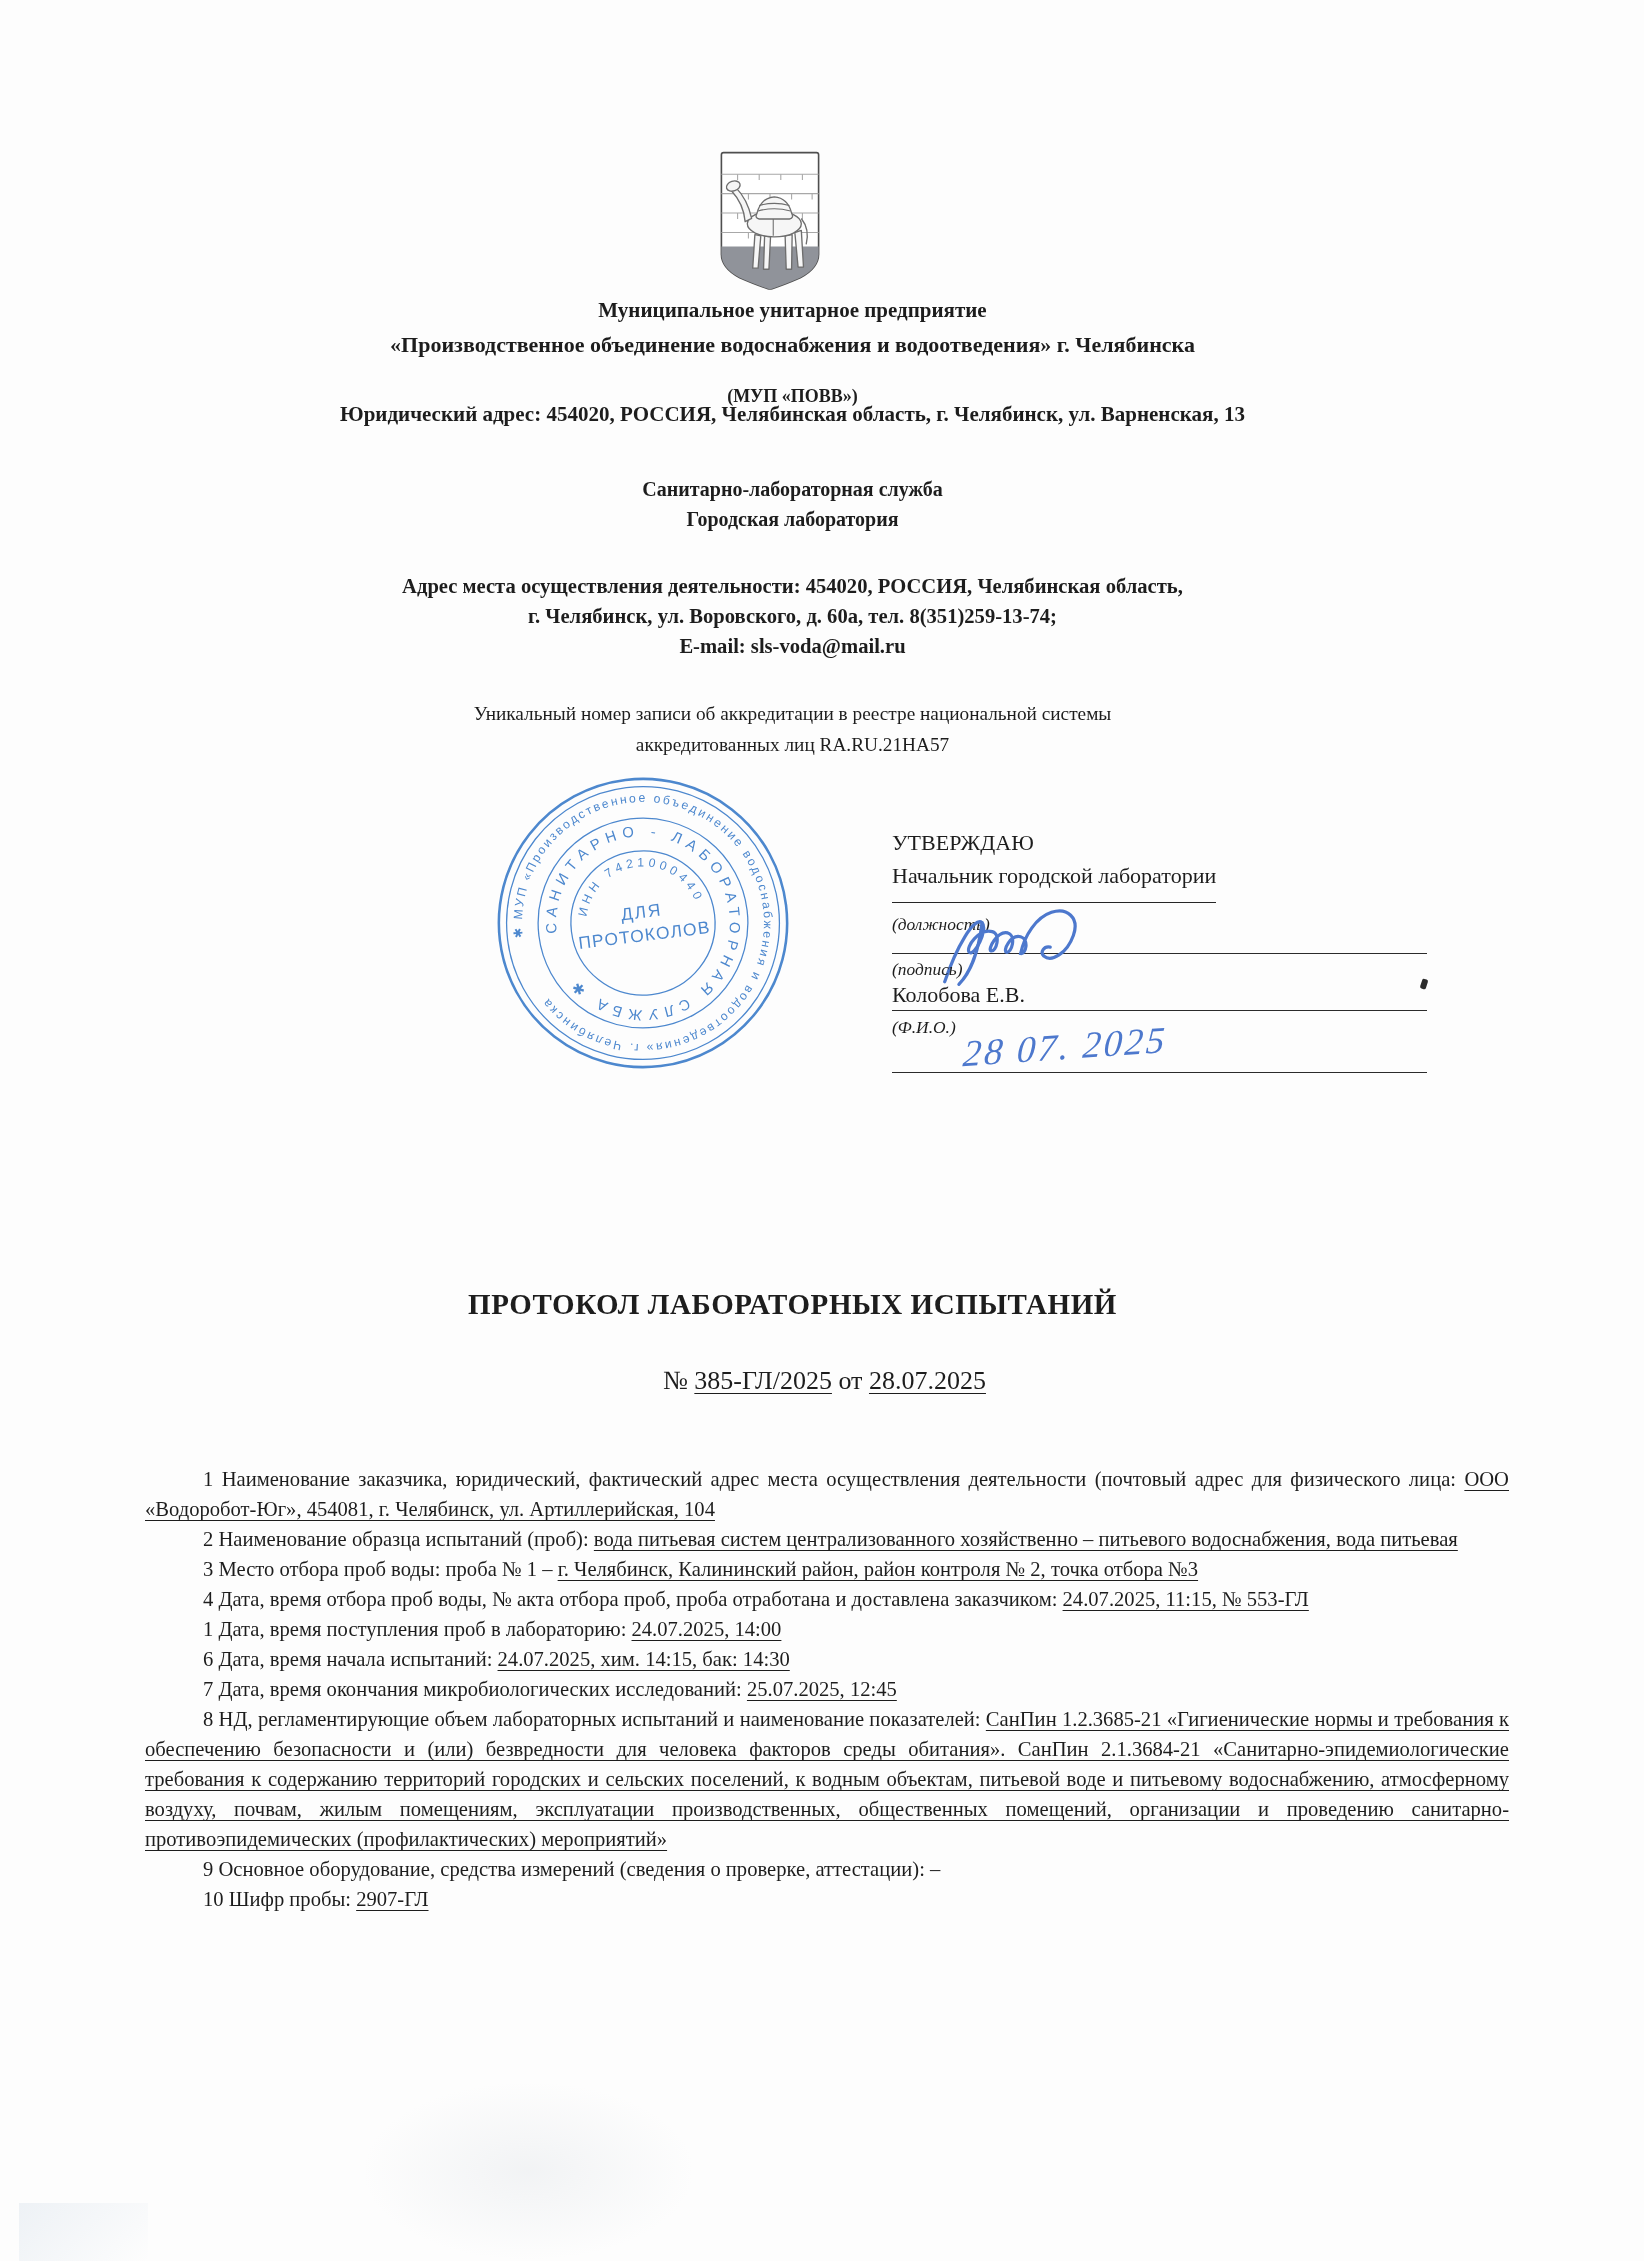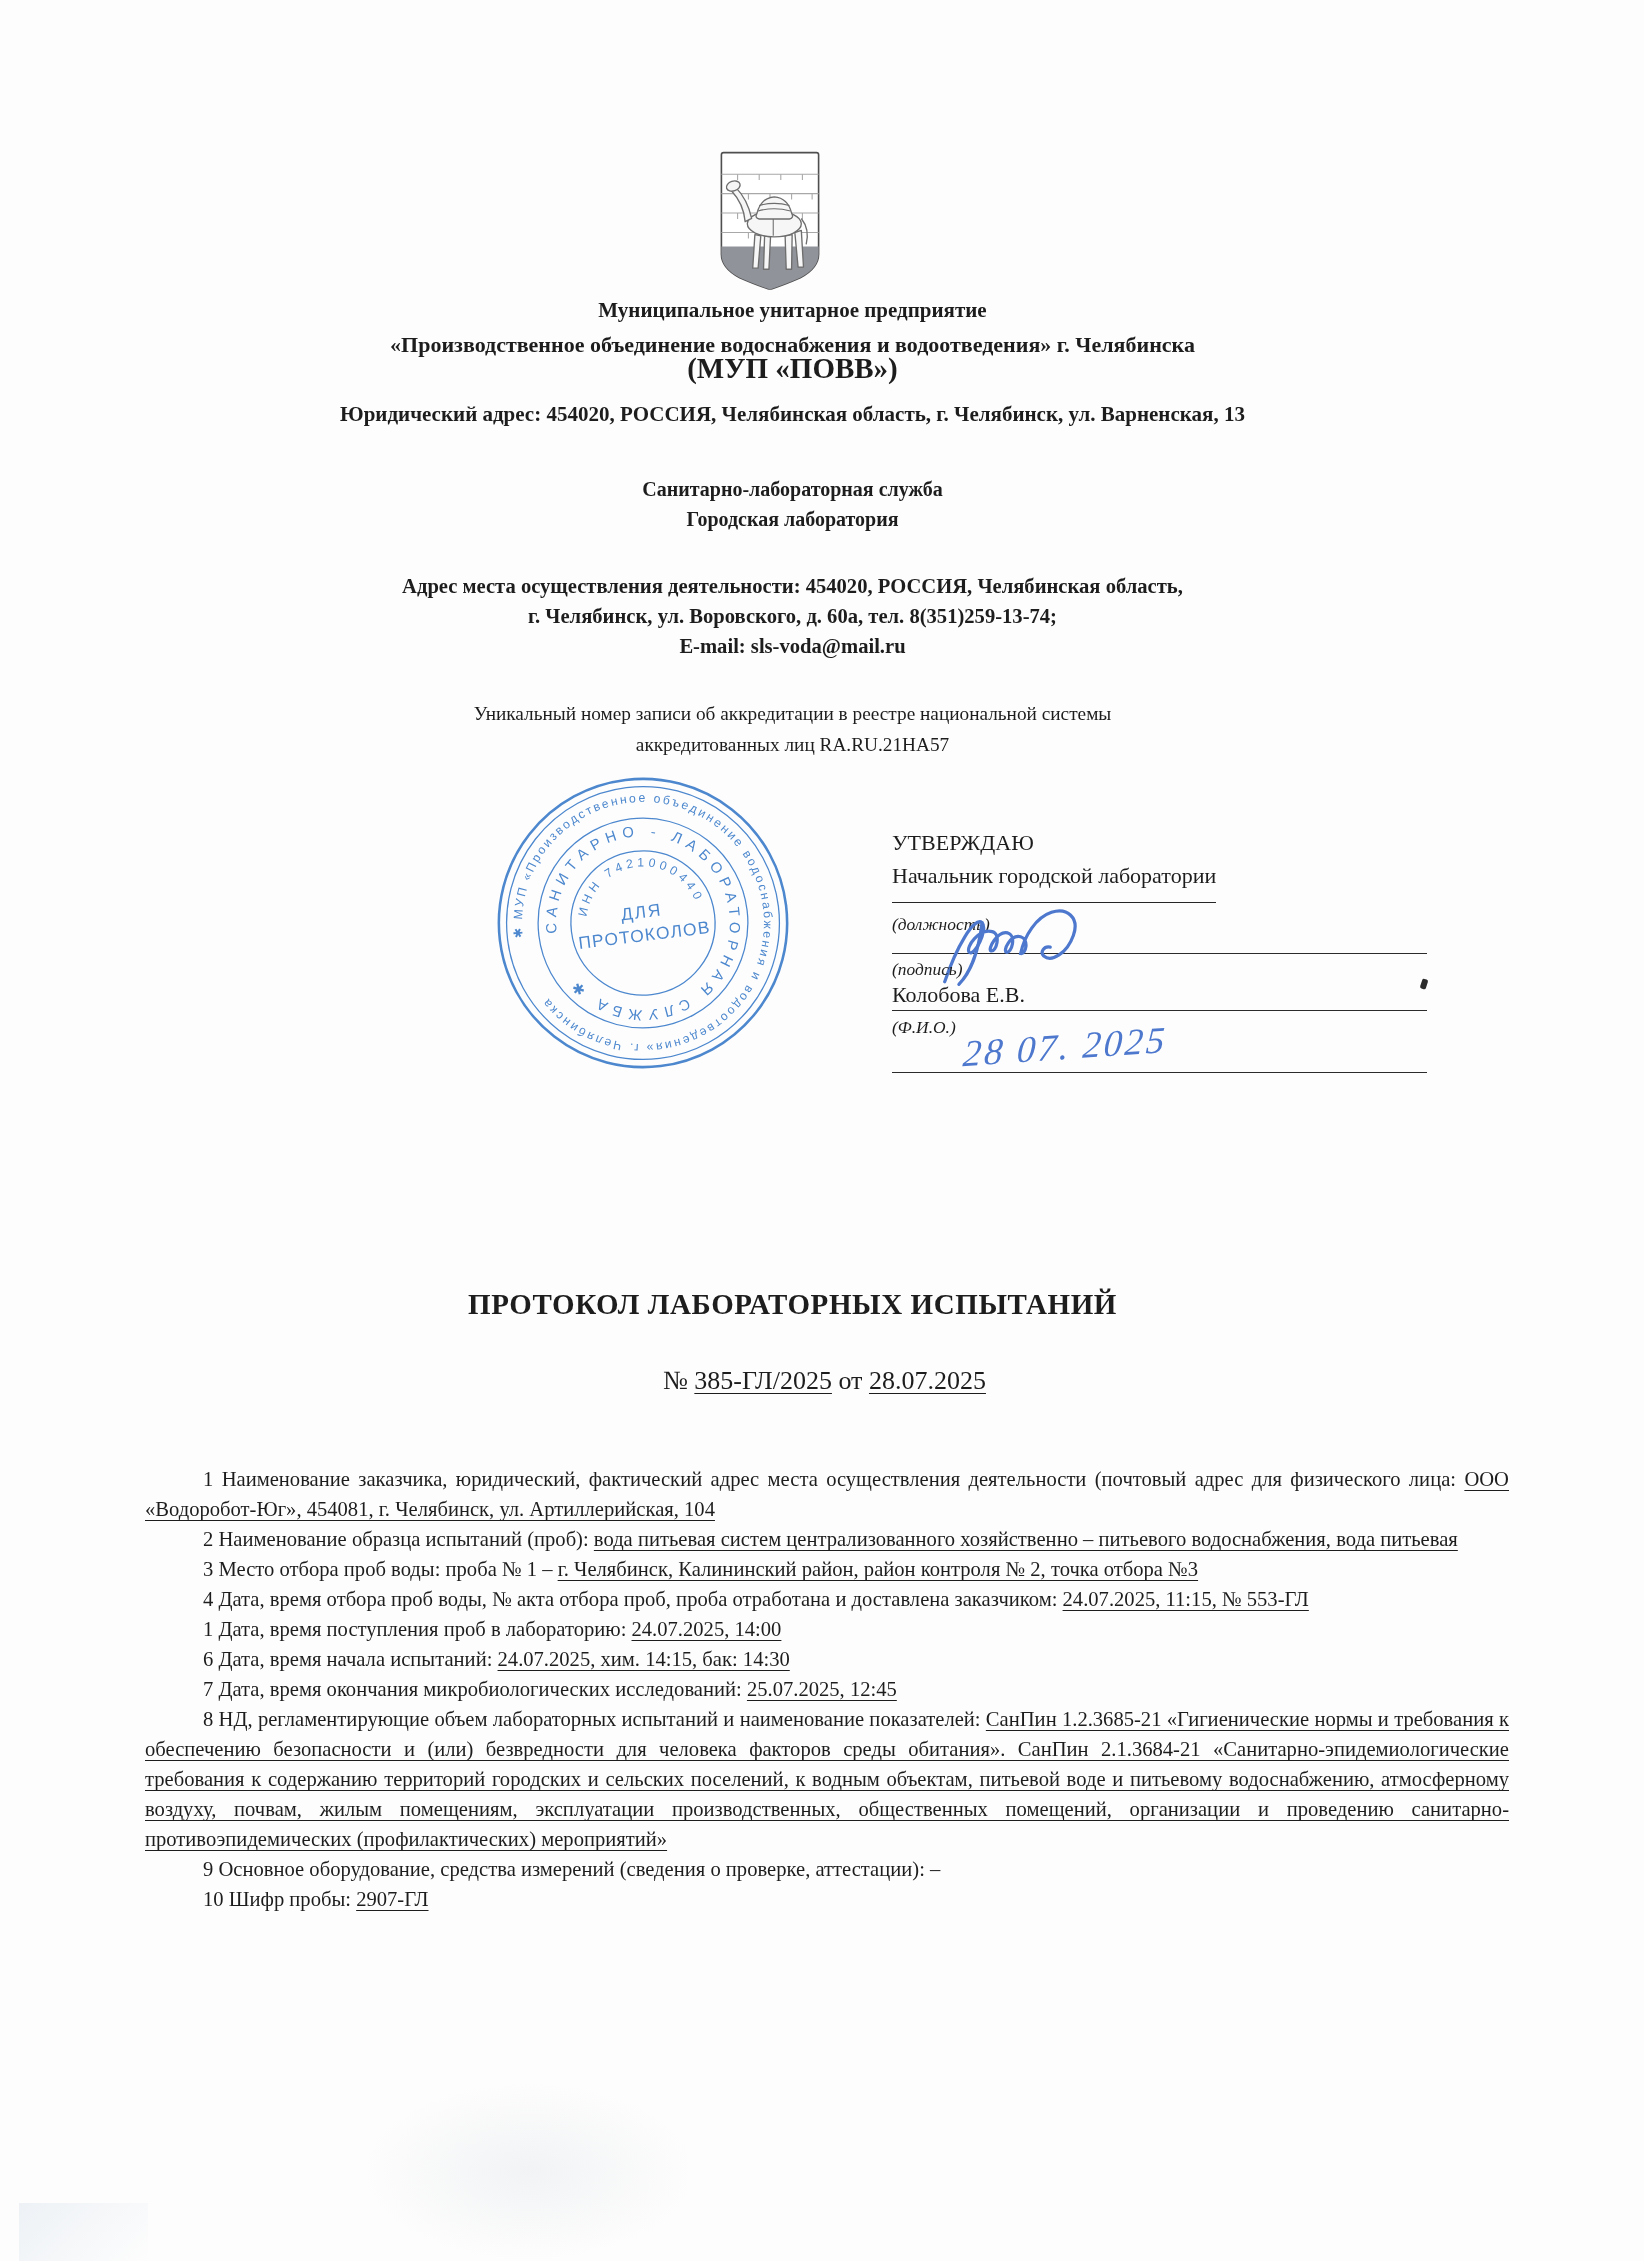--- a/index.html
+++ b/index.html
@@ -14,21 +14,21 @@
     overflow:hidden;
   }
   .abs{position:absolute;}
   .centered{left:0;width:1585px;text-align:center;}
   .b{font-weight:bold;}
   .uv{text-decoration:underline;text-decoration-thickness:1.3px;text-underline-offset:3.9px;}
 
   
   .org1{top:298px;font-size:21px;}
   .org2{top:332px;font-size:22px;}
-  .org3{top:352px;font-size:29px;}
+  .org3{top:386px;font-size:18px;}
   .legal{top:402px;font-size:21px;}
   .svc1{top:478px;font-size:20px;}
   .svc2{top:508px;font-size:20px;}
   .act1{top:575px;font-size:20.6px;}
   .act2{top:605px;font-size:20.6px;}
   .email{top:635px;font-size:20.6px;}
   .accr1{top:703px;font-size:19.3px;}
   .accr2{top:734px;font-size:19.3px;}
 
   

